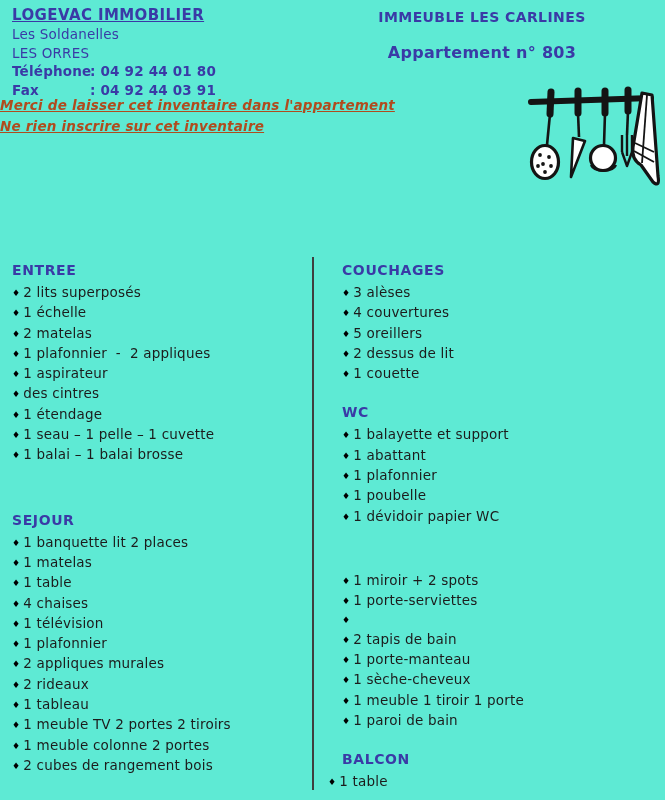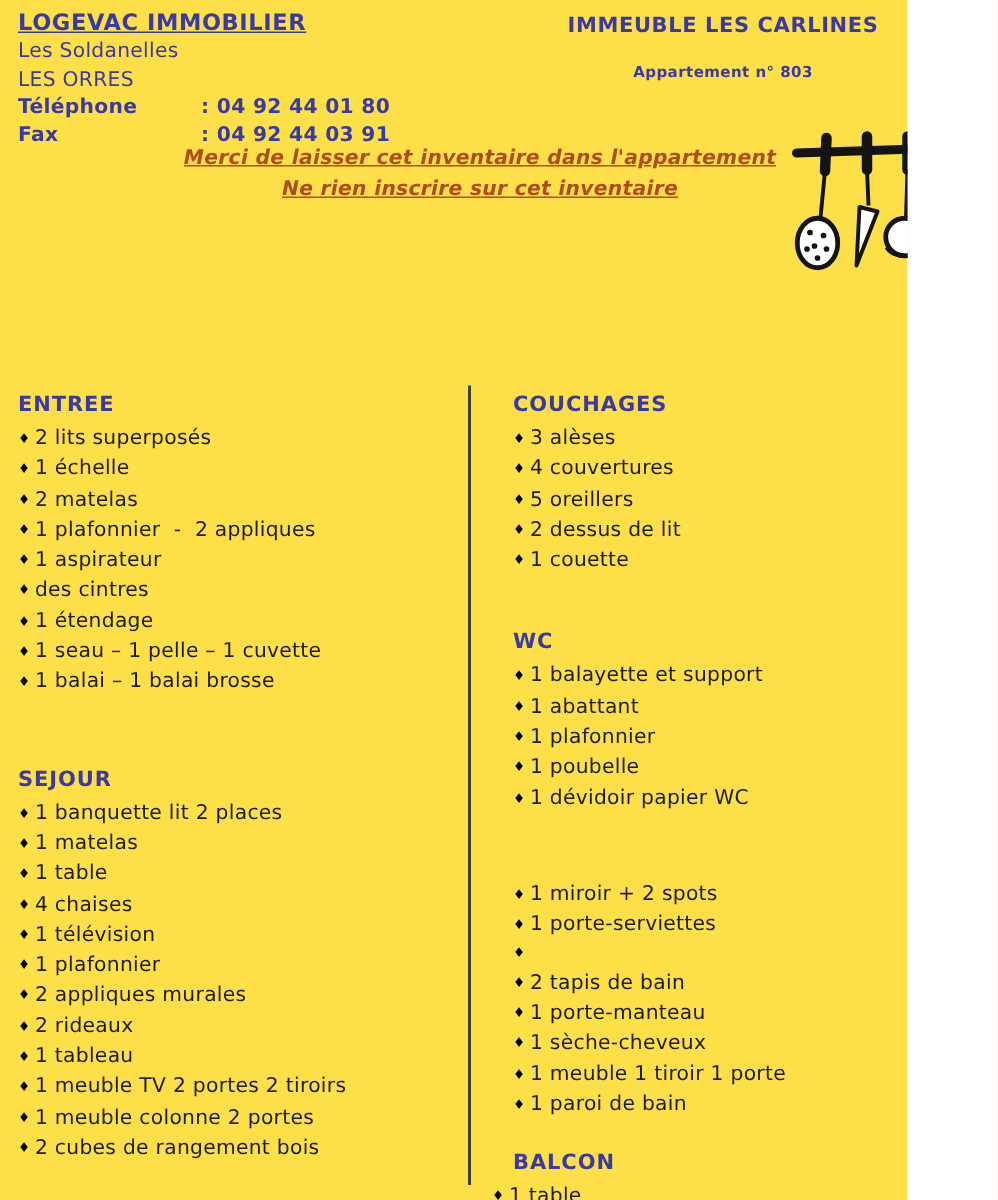--- a/index.html
+++ b/index.html
@@ -5,41 +5,41 @@
   :root{
     --heading-blue:#3a3aa6;
     --notice-red:#b04b1e;
     --ink:#1c1c1c;
     --divider:#3f3f3f;
   }
   *{box-sizing:border-box;}
   html,body{margin:0;padding:0;background:#fff;}
   .page{
     position:relative;
-    width:605px;height:800px;
-    background:#fde047;
+    width:665px;height:800px;
+    background:#5eead4;
     font-family:"DejaVu Sans","Liberation Sans",sans-serif;
     color:var(--ink);
     overflow:hidden;
   }
   
   .header-left{position:absolute;left:12px;top:6px;width:300px;}
   .company{
     color:var(--heading-blue);font-weight:bold;font-size:15px;
     text-decoration:underline;letter-spacing:.4px;line-height:19px;margin:0;
   }
   .addr{color:var(--heading-blue);font-size:13.5px;line-height:18.6px;letter-spacing:.2px;}
-  .contact{color:var(--heading-blue);font-weight:bold;font-size:13.5px;line-height:18.6px;display:flex;letter-spacing:.2px;gap:44px;}
+  .contact{color:var(--heading-blue);font-weight:bold;font-size:13.5px;line-height:18.6px;display:flex;letter-spacing:.2px;}
   .contact .lbl{width:78px;flex:0 0 78px;}
   
   .header-right{position:absolute;left:376px;top:8px;width:212px;text-align:center;}
   .building{color:var(--heading-blue);font-weight:bold;font-size:14px;letter-spacing:.4px;line-height:18px;}
-  .apartment{color:var(--heading-blue);font-weight:bold;font-size:10px;letter-spacing:.3px;margin-top:17px;}
-  
-  .notice{position:absolute;left:0;top:95px;width:640px;text-align:center;}
+  .apartment{color:var(--heading-blue);font-weight:bold;font-size:16px;letter-spacing:.3px;margin-top:17px;}
+  
+  .notice{position:absolute;left:0;top:95px;width:640px;text-align:left;}
   .notice-line{
     color:var(--notice-red);font-weight:bold;font-style:italic;
     font-size:13.5px;line-height:20.5px;text-decoration:underline;letter-spacing:.2px;
   }
   
   .doc-title{position:absolute;left:0;top:147px;width:626px;text-align:center;}
   .doc-title div{
     color:var(--heading-blue);font-weight:bold;font-size:21px;
     line-height:27.5px;letter-spacing:1.5px;
   }
@@ -245,21 +245,21 @@
         </div>
         <div class="item">
           <span class="bullet">♦</span>
           <span class="item-text">2 dessus de lit</span>
         </div>
         <div class="item">
           <span class="bullet">♦</span>
           <span class="item-text">1 couette</span>
         </div>
       </section>
-      <section class="inv-section" style="margin-top: 34px;">
+      <section class="inv-section" style="margin-top: 18px;">
         <h3 class="sec-title">WC</h3>
         <div class="item">
           <span class="bullet">♦</span>
           <span class="item-text">1 balayette et support</span>
         </div>
         <div class="item">
           <span class="bullet">♦</span>
           <span class="item-text">1 abattant</span>
         </div>
         <div class="item">

